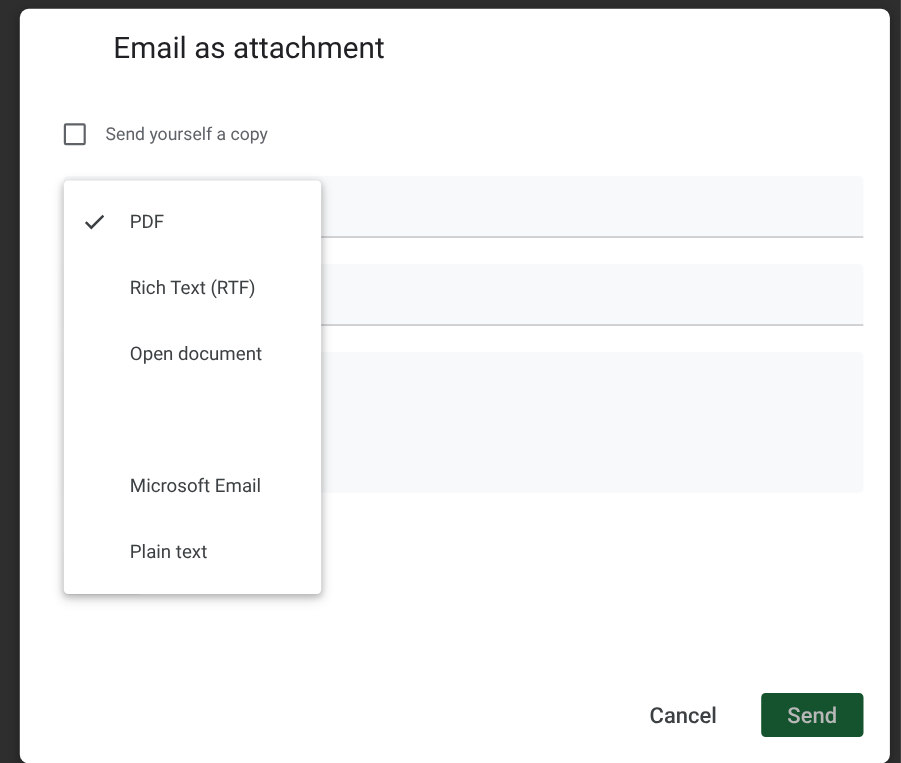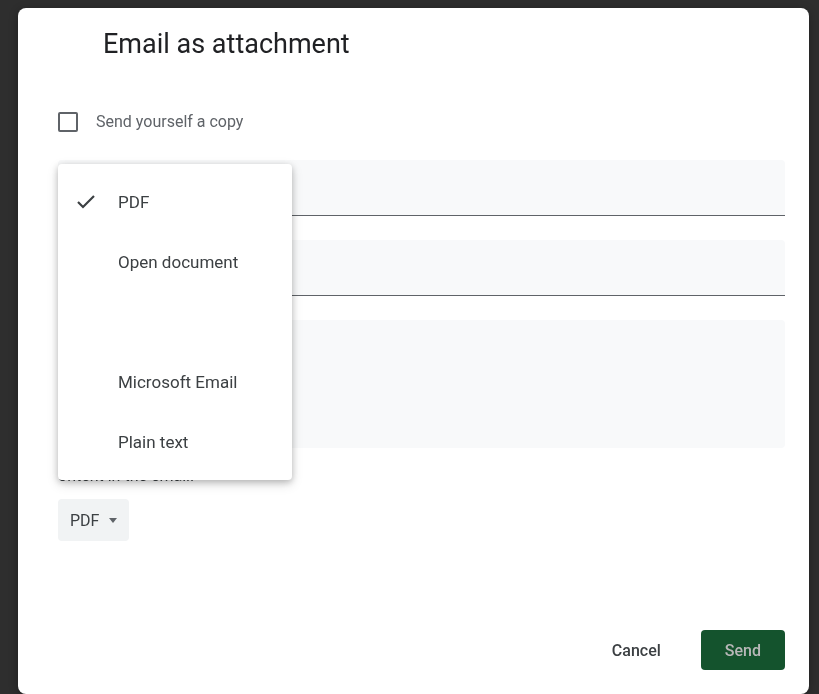--- a/index.html
+++ b/index.html
@@ -96,21 +96,21 @@
       justify-content: flex-end;
       align-items: center;
       padding: 0 24px 24px 0;
       gap: 16px;
     }
     .btn {
       height: 40px;
       padding: 0 24px;
       border: none;
       border-radius: 4px;
-      font-size: 16px;
+      font-size: 20px;
       font-family: inherit;
       cursor: pointer;
       font-weight: 500;
       display: flex;
       align-items: center;
       justify-content: center;
     }
     .btn-cancel {
       background: transparent;
       color: #3c4043;
@@ -190,20 +190,24 @@
     <div class="dropdown-item">
       <span class="check-icon">
         <svg class="check-svg" viewBox="0 0 18 14">
             <path d="M1 7 L6 12 L17 1" stroke="#3c4043" stroke-width="2.2" fill="none"></path>
           </svg>
       </span>
       <span class="dropdown-item-label">PDF</span>
     </div>
     <div class="dropdown-item">
       <span class="check-icon"></span>
+      <span class="dropdown-item-label">Rich Text (RTF)</span>
+    </div>
+    <div class="dropdown-item">
+      <span class="check-icon"></span>
       <span class="dropdown-item-label">Open document</span>
     </div>
     <div class="dropdown-item">
       <span class="check-icon"></span>
     </div>
     <div class="dropdown-item">
       <span class="check-icon"></span>
       <span class="dropdown-item-label">Microsoft Email</span>
     </div>
     <div class="dropdown-item">

